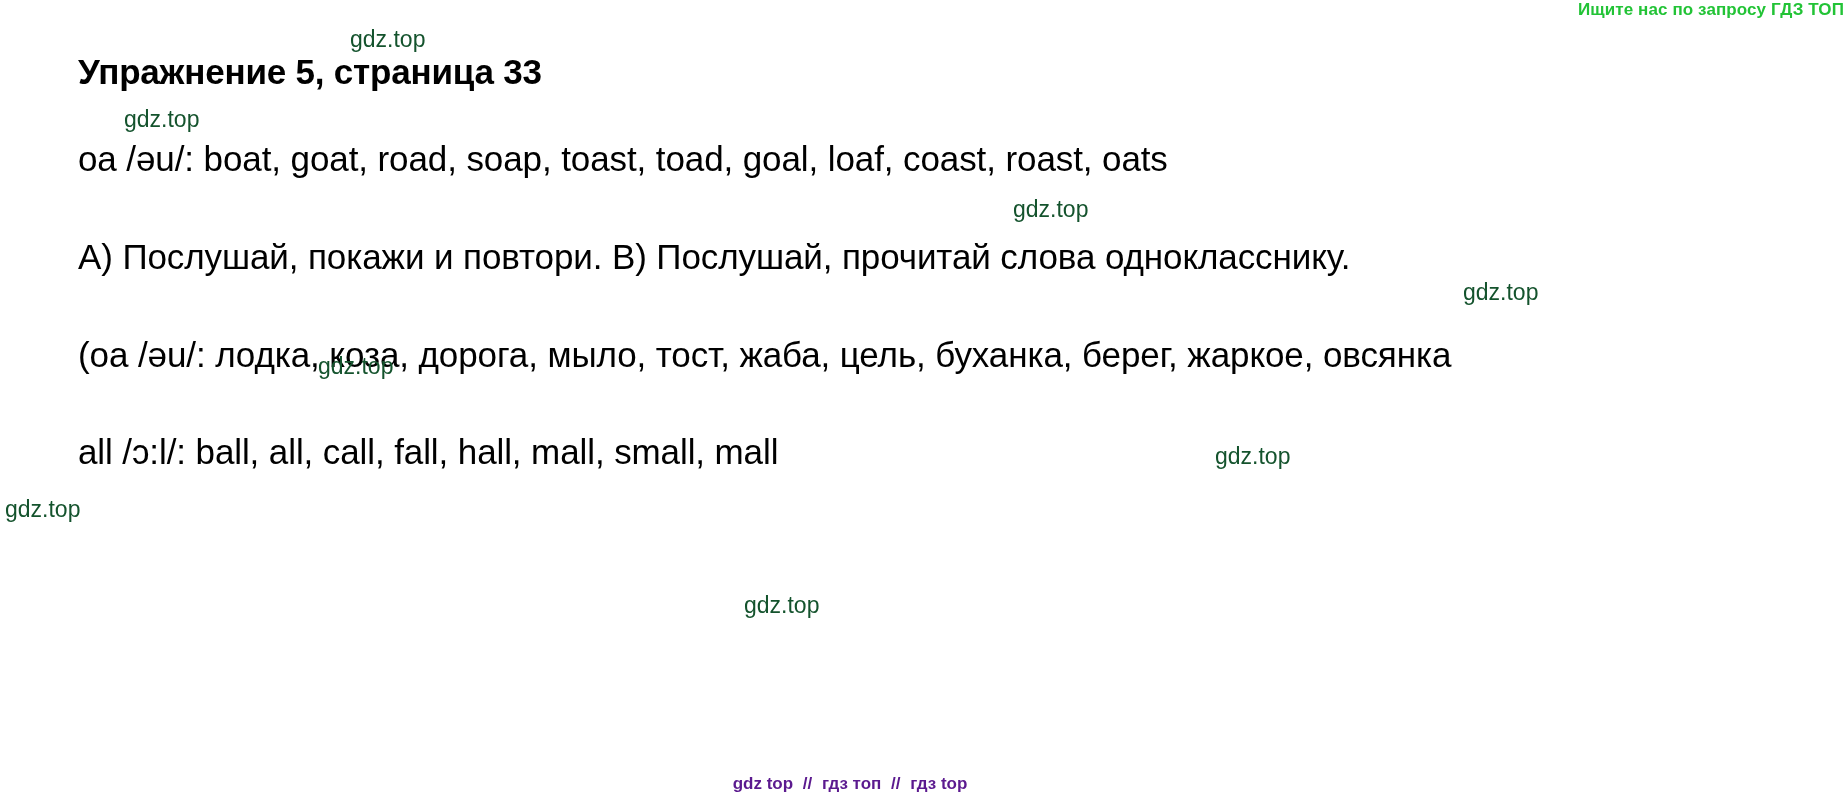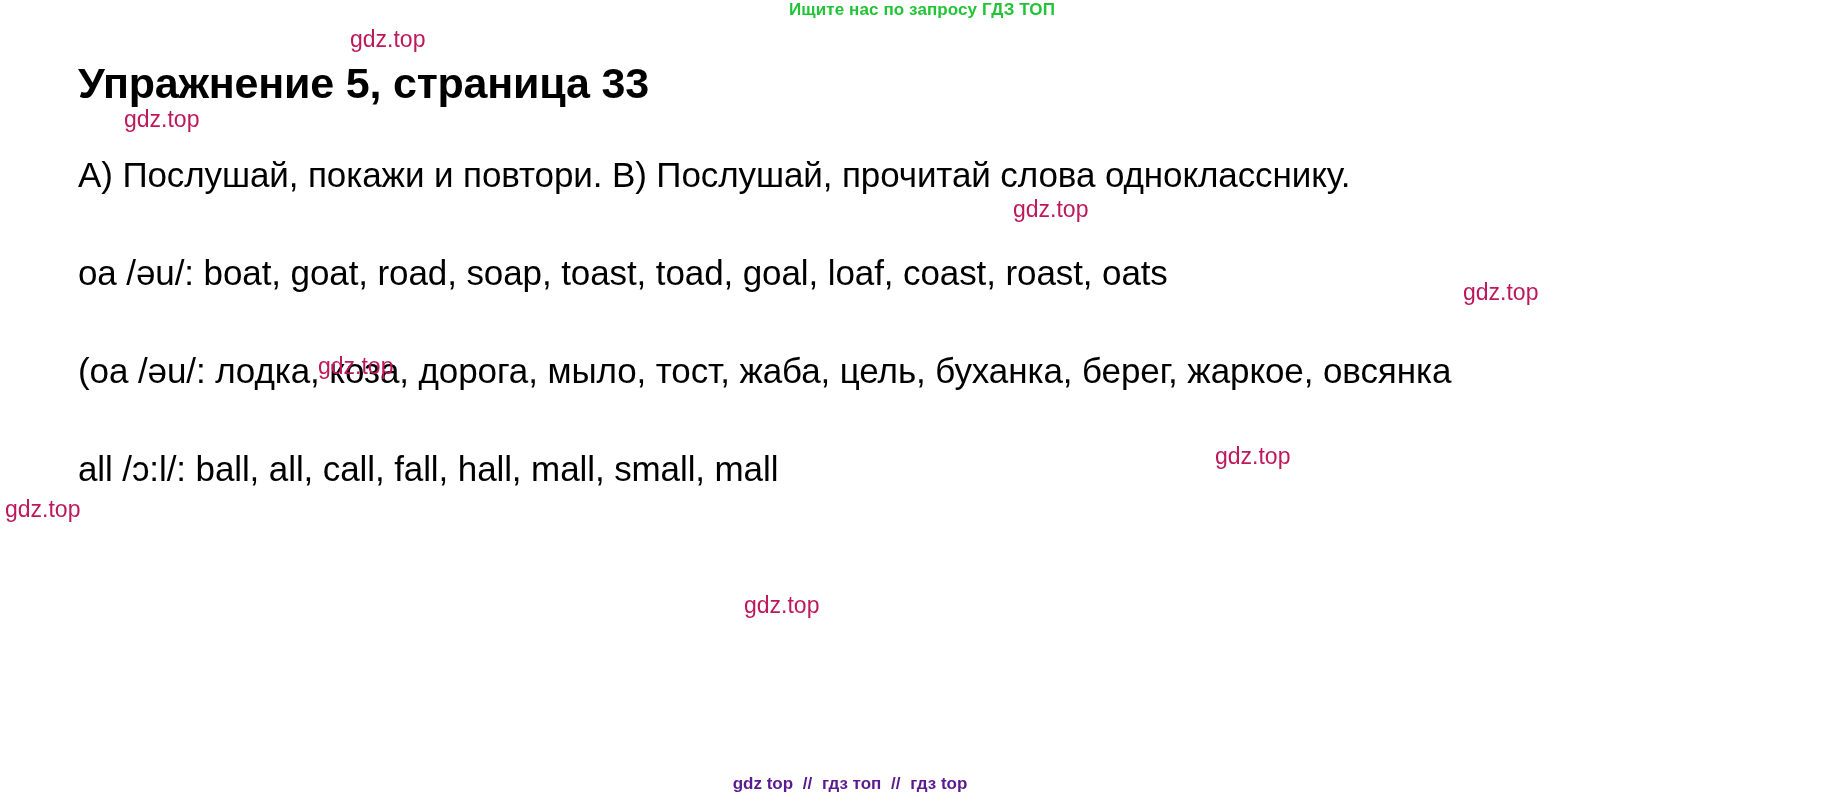--- a/index.html
+++ b/index.html
@@ -21,41 +21,41 @@
     width: 1844px;
     height: 804px;
   }
 
   
   .promo-banner {
     position: absolute;
     top: 0px;
     left: 0;
     width: 1844px;
-    text-align: center;
+    text-align: right;
     font-size: 17px;
     font-weight: 700;
     color: #22c336;
     letter-spacing: 0.1px;
     white-space: nowrap;
   }
 
   
   .content {
     position: absolute;
     left: 78px;
     top: 48px;
     width: 1760px;
   }
   .exercise-title {
-    font-size: 43px;
+    font-size: 35px;
     font-weight: 700;
     line-height: 1.15;
     letter-spacing: -0.2px;
-    margin: 11px 0 42px 0;
+    margin: 4px 0 42px 0;
     white-space: nowrap;
   }
   .body-line {
     font-size: 35px;
     font-weight: 400;
     line-height: 1.42;
     letter-spacing: -0.1px;
     margin: 0 0 48px 0;
   }
   .body-line:last-child {
@@ -63,21 +63,21 @@
   }
   .body-line.wrap {
     max-width: 1750px;
   }
 
   
   .watermark {
     position: absolute;
     font-size: 23px;
     font-weight: 400;
-    color: #be185d;
+    color: #14532d;
     white-space: nowrap;
     pointer-events: none;
     user-select: none;
   }
 
   
   .site-footer {
     position: absolute;
     left: 0;
     bottom: 10px;
@@ -97,23 +97,23 @@
 <body>
 
 <div class="page">
 
   <div class="promo-banner">Ищите нас по запросу ГДЗ ТОП</div>
 
   <div class="content">
 
     <h1 class="exercise-title">Упражнение 5, страница 33</h1>
 
+    <p class="body-line">oa /əu/: boat, goat, road, soap, toast, toad, goal, loaf, coast, roast, oats</p>
+
     <p class="body-line">А) Послушай, покажи и повтори. В) Послушай, прочитай слова однокласснику.</p>
-
-    <p class="body-line">oa /əu/: boat, goat, road, soap, toast, toad, goal, loaf, coast, roast, oats</p>
 
     <p class="body-line wrap">(oa /əu/: лодка, коза, дорога, мыло, тост, жаба, цель, буханка, берег, жаркое, овсянка</p>
 
     <p class="body-line">all /ɔ:l/: ball, all, call, fall, hall, mall, small, mall</p>
 
 
   </div>
 
   <div id="watermark-layer">
       <div class="watermark" style="left: 350px; top: 26px;">gdz.top</div>

